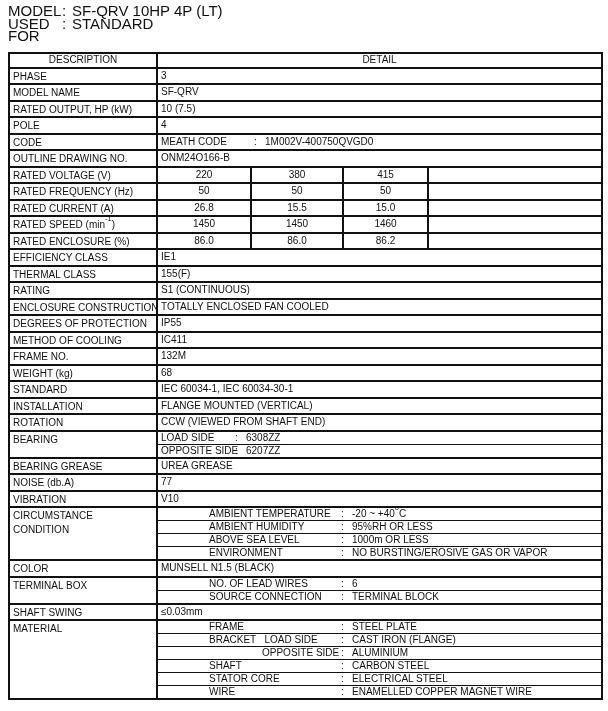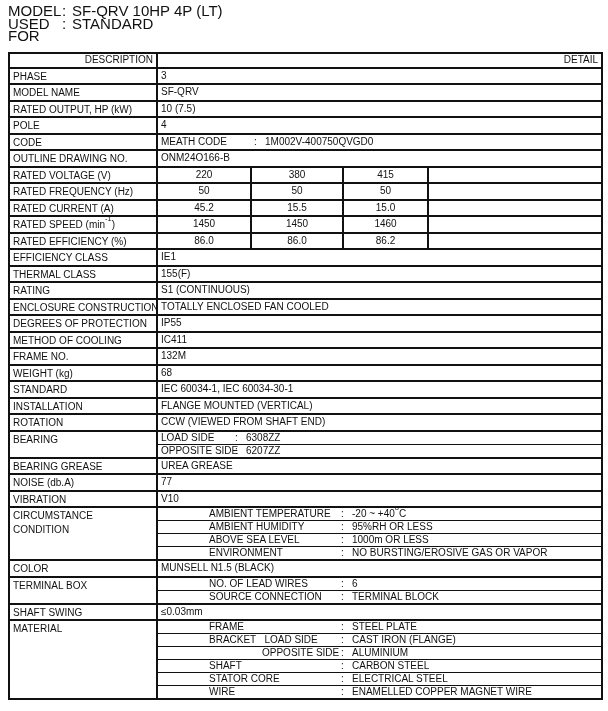--- a/index.html
+++ b/index.html
@@ -39,21 +39,21 @@
     padding: 0 3px;
     height: 12px;
     font-size: 10px;
     font-weight: normal;
     line-height: 12px;
     white-space: nowrap;
     overflow: hidden;
     text-align: left;
     vertical-align: middle;
   }
-  th { text-align: right; height: 13px; }
+  th { text-align: center; height: 13px; }
   td.thin { border-top-width: 1px; }
   td.num { text-align: center; }
   td.desc { vertical-align: top; padding-top: 1px; }
   td.desc div { line-height: 13.5px; }
 
   .subrow { display: flex; align-items: flex-end; }
   .sublabel { flex: none; display: inline-block; white-space: pre; box-sizing: border-box; }
   .lw-wide   { width: 132px; margin-left: 48px; }
   .lw-mid    { width: 93px; }
   .lw-narrow { width: 74px; }
@@ -153,37 +153,37 @@
           </td>
           <td class="num">50</td>
           <td class="num">50</td>
           <td class="num">50</td>
           <td class="num"></td>
         </tr>
         <tr>
           <td class="desc">
             <div>RATED CURRENT (A)</div>
           </td>
-          <td class="num">45.2</td>
+          <td class="num">26.8</td>
           <td class="num">15.5</td>
           <td class="num">15.0</td>
           <td class="num"></td>
         </tr>
         <tr>
           <td class="desc">
             <div>RATED SPEED (min<sup>-1</sup>)</div>
           </td>
           <td class="num">1450</td>
           <td class="num">1450</td>
           <td class="num">1460</td>
           <td class="num"></td>
         </tr>
         <tr>
           <td class="desc">
-            <div>RATED EFFICIENCY (%)</div>
+            <div>RATED ENCLOSURE (%)</div>
           </td>
           <td class="num">86.0</td>
           <td class="num">86.0</td>
           <td class="num">86.2</td>
           <td class="num"></td>
         </tr>
         <tr>
           <td class="desc">
             <div>EFFICIENCY CLASS</div>
           </td>

